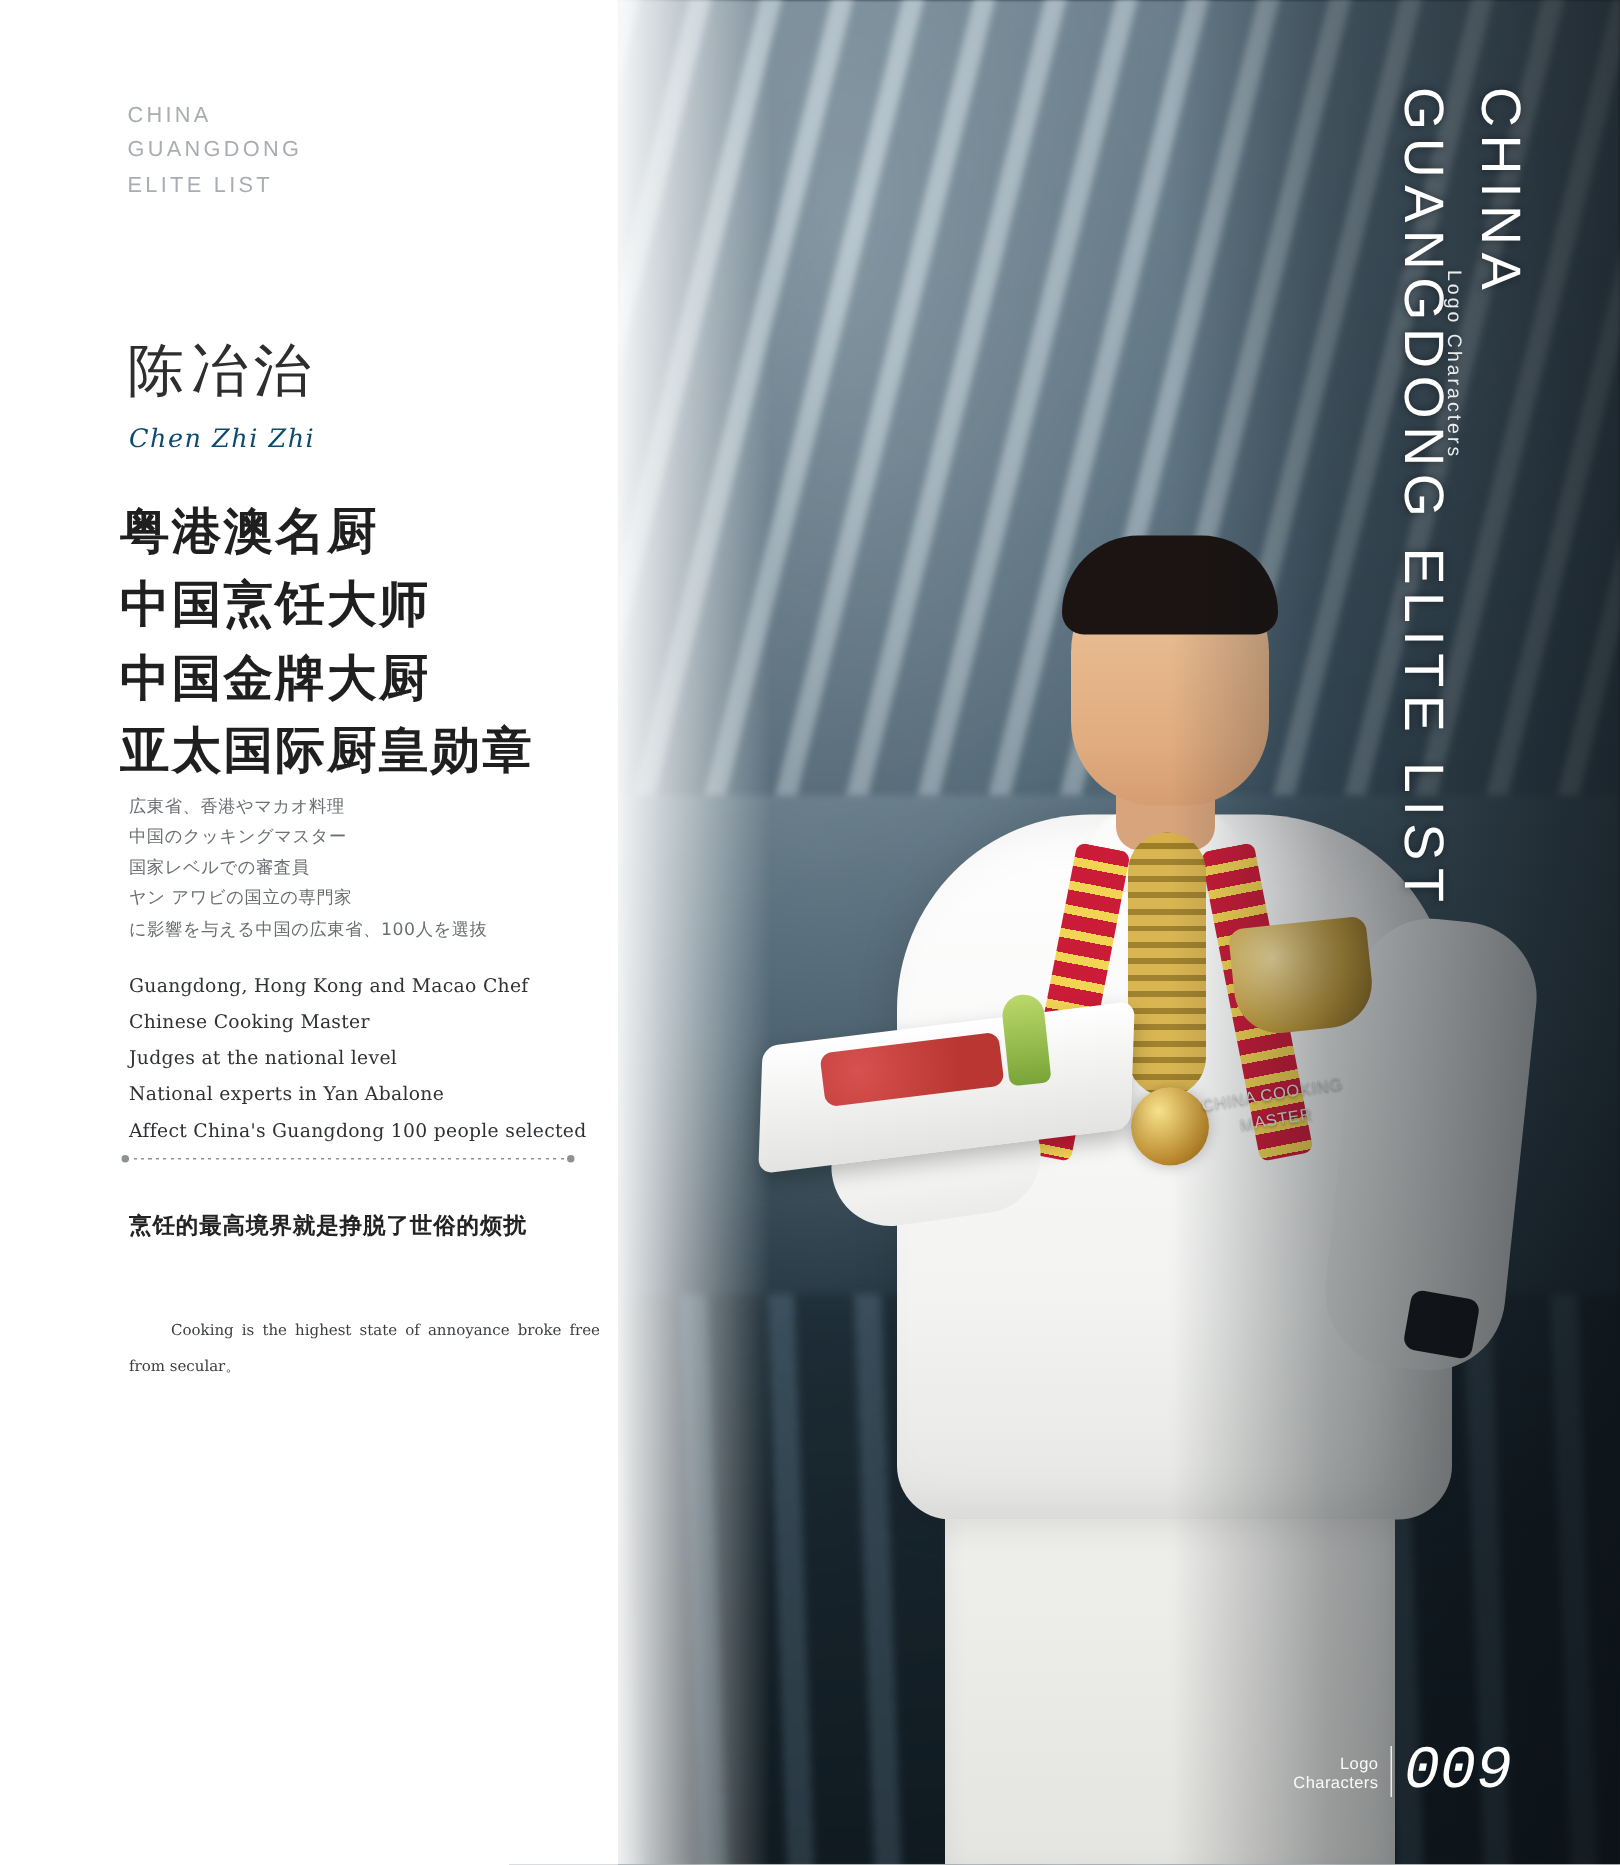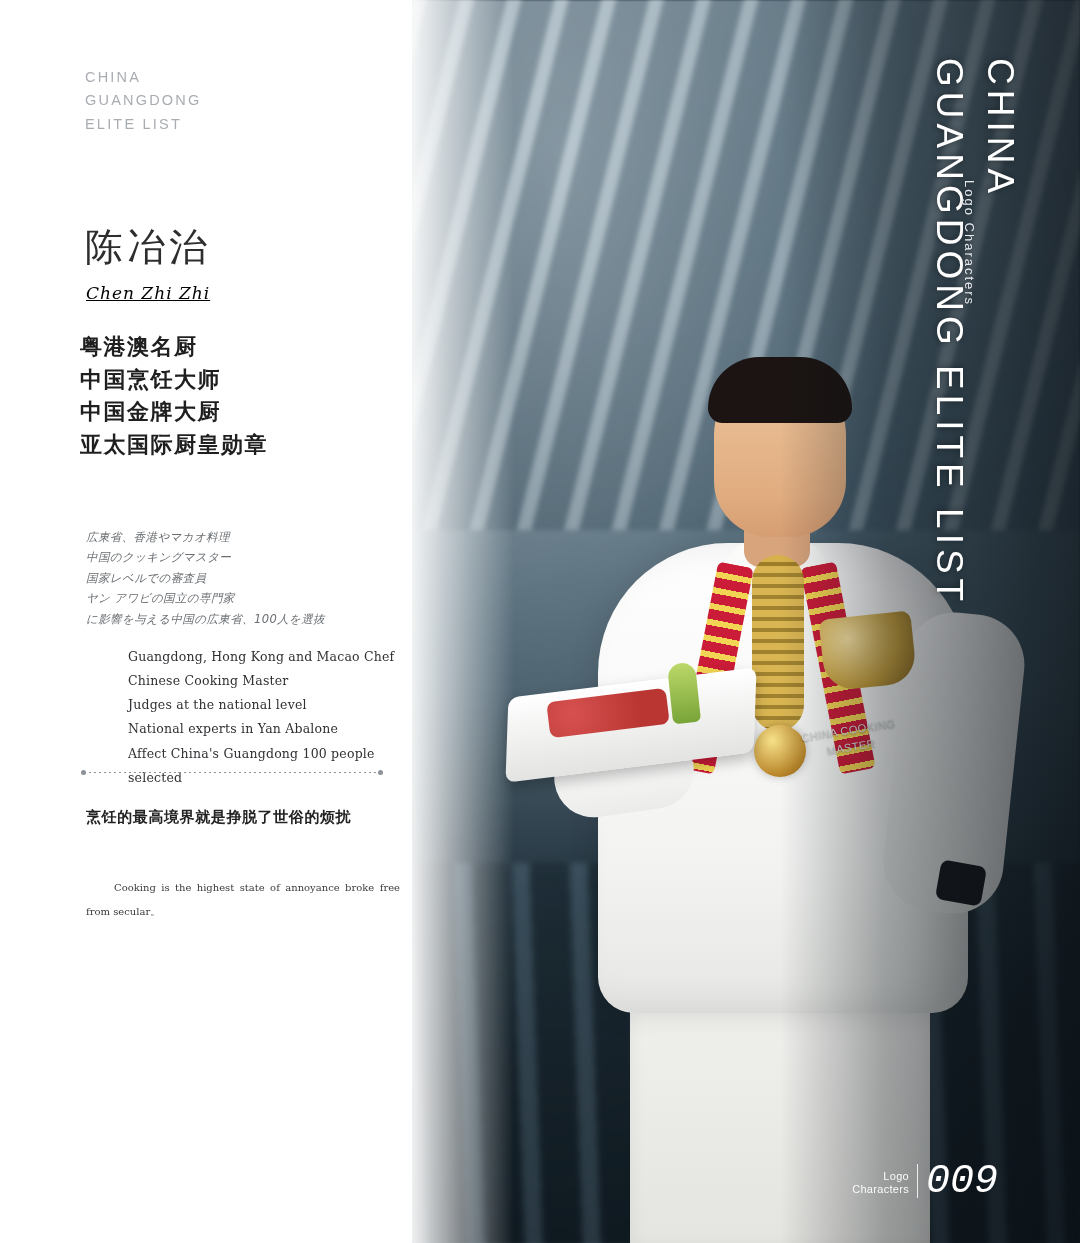--- a/index.html
+++ b/index.html
@@ -195,21 +195,21 @@
     letter-spacing: 2px;
     font-size: 13px;
     font-weight: 300;
     white-space: nowrap;
     text-shadow: 0 1px 4px rgba(0,0,0,0.4);
   }
 
   
   .page-number-wrap {
     position: absolute;
-    right: 82px;
+    right: 72px;
     bottom: 42px;
     display: flex;
     align-items: flex-end;
     gap: 8px;
     color: #ffffff;
     margin-left: 39px;
   }
   .page-number-label {
     font-size: 11px;
     line-height: 1.25;
@@ -253,43 +253,41 @@
     color: #2e2e2e;
     letter-spacing: 4px;
     font-weight: 400;
   }
   .chef-name-en {
     position: absolute;
     left: 86px; top: 283px;
     font-family: "DejaVu Serif", serif;
     font-style: italic;
     font-size: 17px;
-    color: #000000;
+    color: #0c4a6e;
     letter-spacing: 1px;
-    text-decoration: underline;
   }
   .titles {
     position: absolute;
     left: 80px; top: 330px;
     font-family: "DejaVu Serif", serif;
     font-weight: bold;
-    font-size: 22px;
+    font-size: 33px;
     color: #1f1f1f;
     line-height: 1.48;
     letter-spacing: 1.5px;
   }
   .jp-block {
     position: absolute;
     left: 86px; top: 527px;
     font-family: "DejaVu Sans", sans-serif;
     font-size: 11.5px;
     color: #6a6e72;
     line-height: 1.78;
     letter-spacing: .4px;
-    font-style: italic;
   }
   .en-block {
     position: absolute;
     left: 86px; top: 645px;
     font-family: "DejaVu Serif", serif;
     font-size: 12.5px;
     color: #2f3134;
     line-height: 1.93;
     letter-spacing: .2px;
   }
@@ -401,21 +399,21 @@
 中国烹饪大师
 中国金牌大厨
 亚太国际厨皇勋章</div>
 
     <div class="jp-block" style="white-space: pre-line;">広東省、香港やマカオ料理
 中国のクッキングマスター
 国家レベルでの審査員
 ヤン アワビの国立の専門家
 に影響を与える中国の広東省、100人を選抜</div>
 
-    <div class="en-block" style="white-space: pre-line; margin-left: 42px;">Guangdong, Hong Kong and Macao Chef
+    <div class="en-block" style="white-space: pre-line;">Guangdong, Hong Kong and Macao Chef
 Chinese Cooking Master
 Judges at the national level
 National experts in Yan Abalone
 Affect China's Guangdong 100 people selected</div>
 
     <div class="divider"></div>
 
     <div class="quote-cn">烹饪的最高境界就是挣脱了世俗的烦扰</div>
     <div class="quote-en">Cooking is the highest state of annoyance broke free from secular。</div>
   </div>

